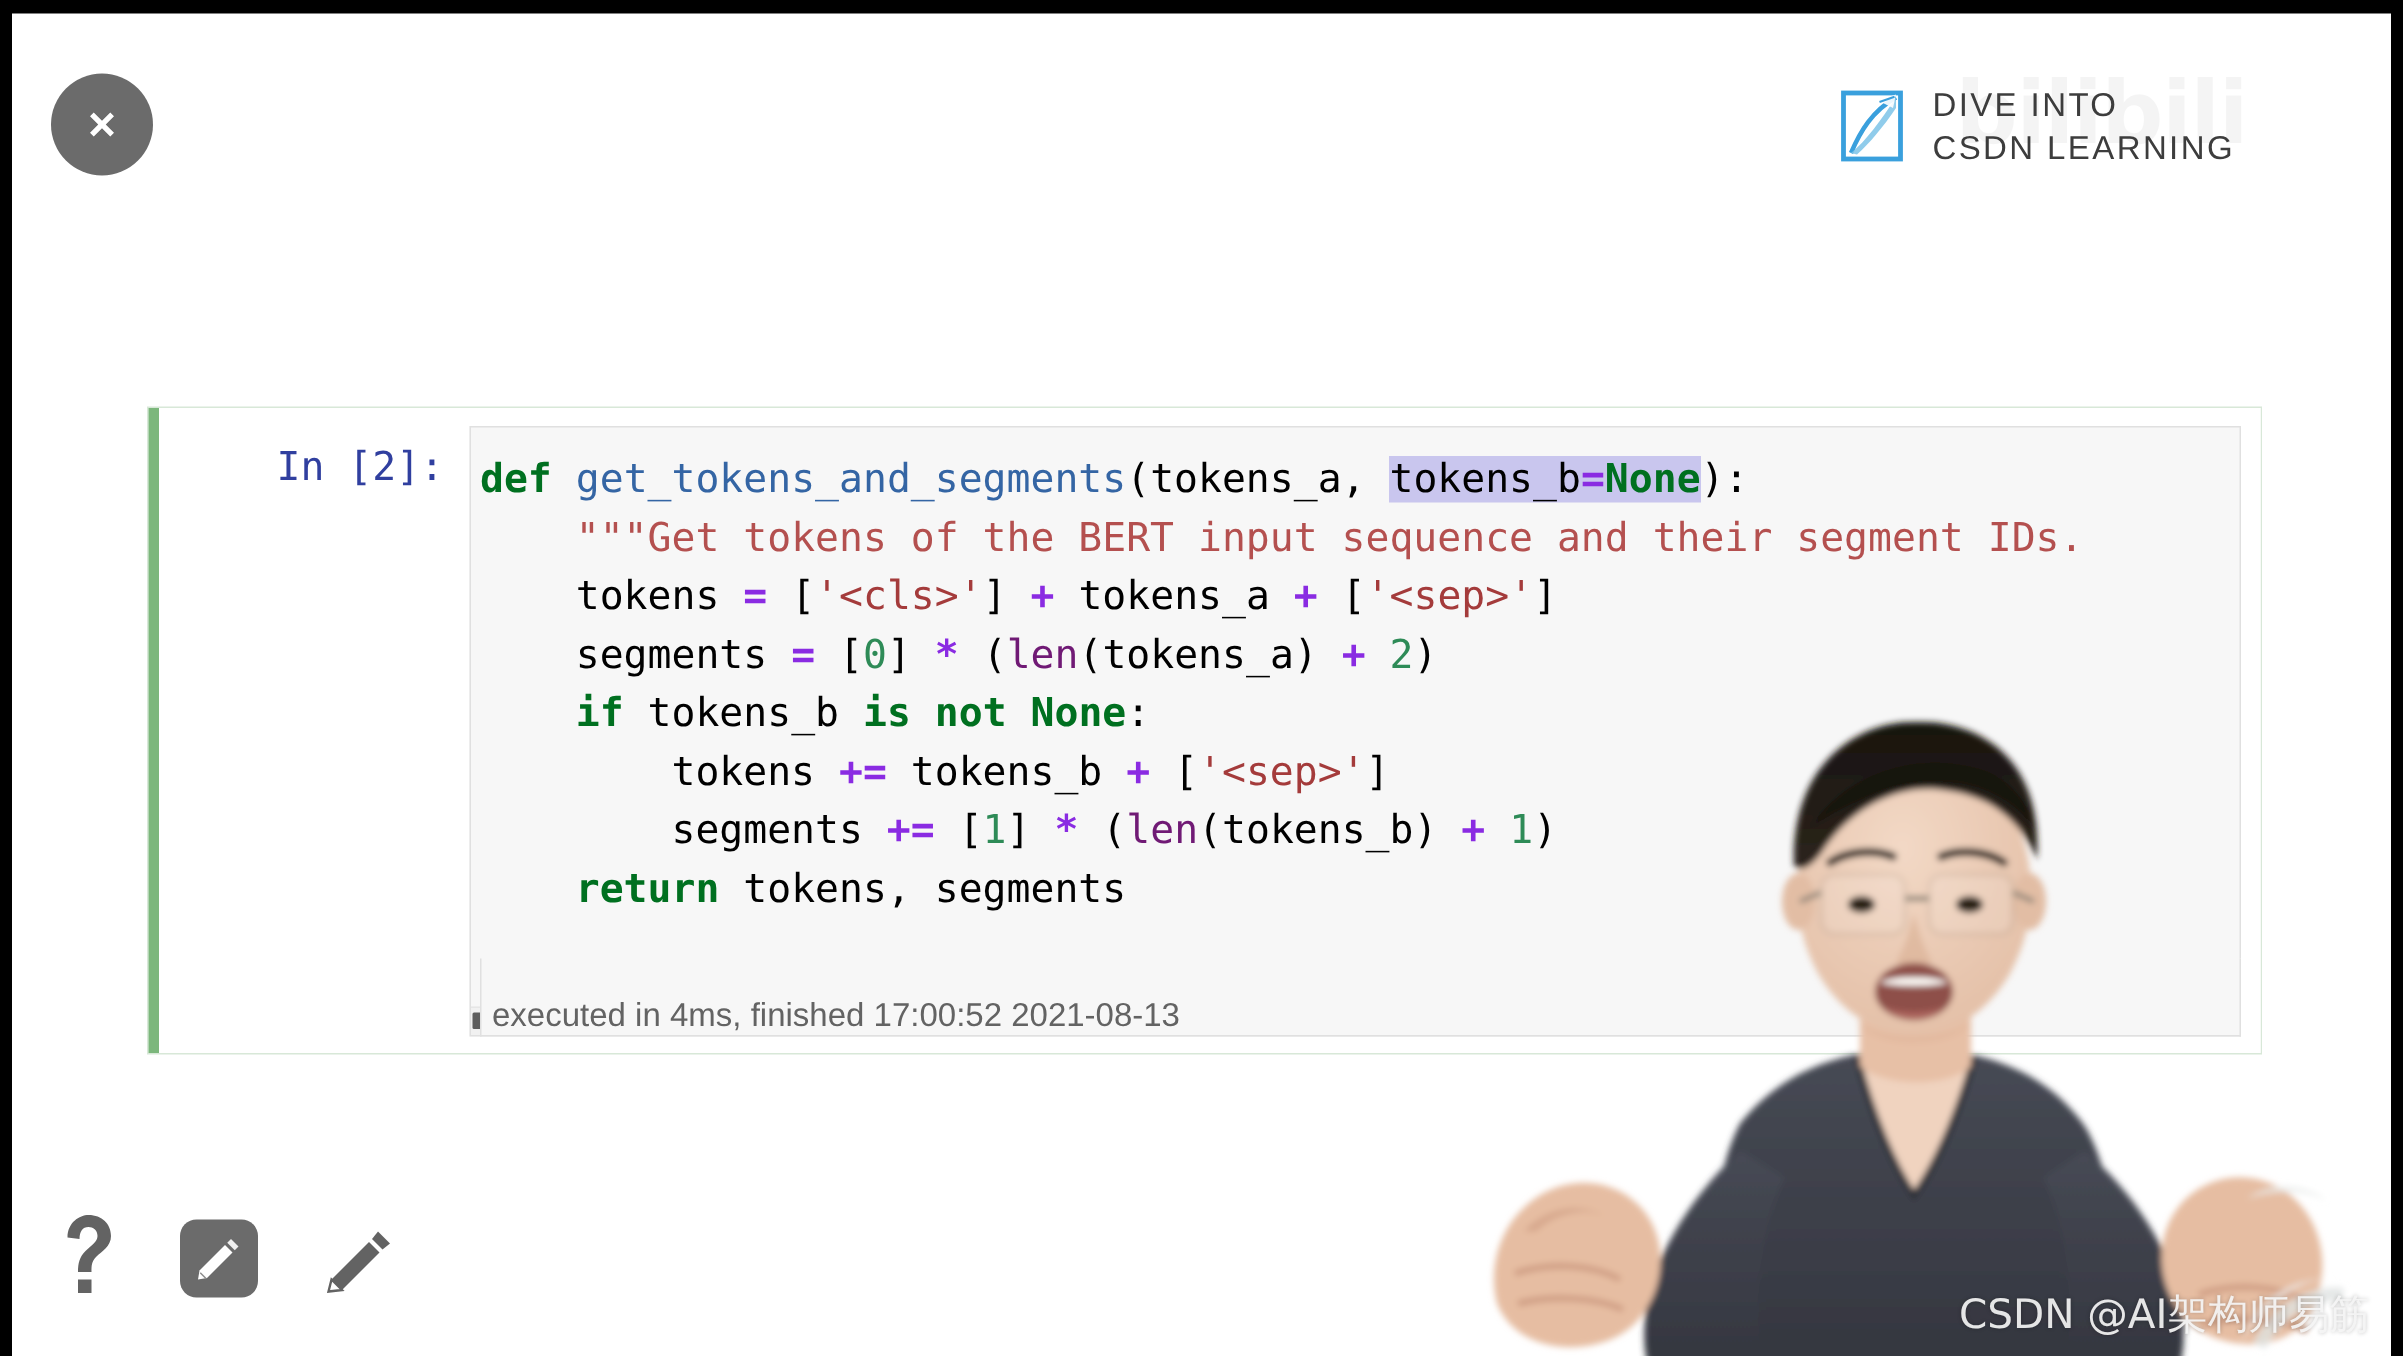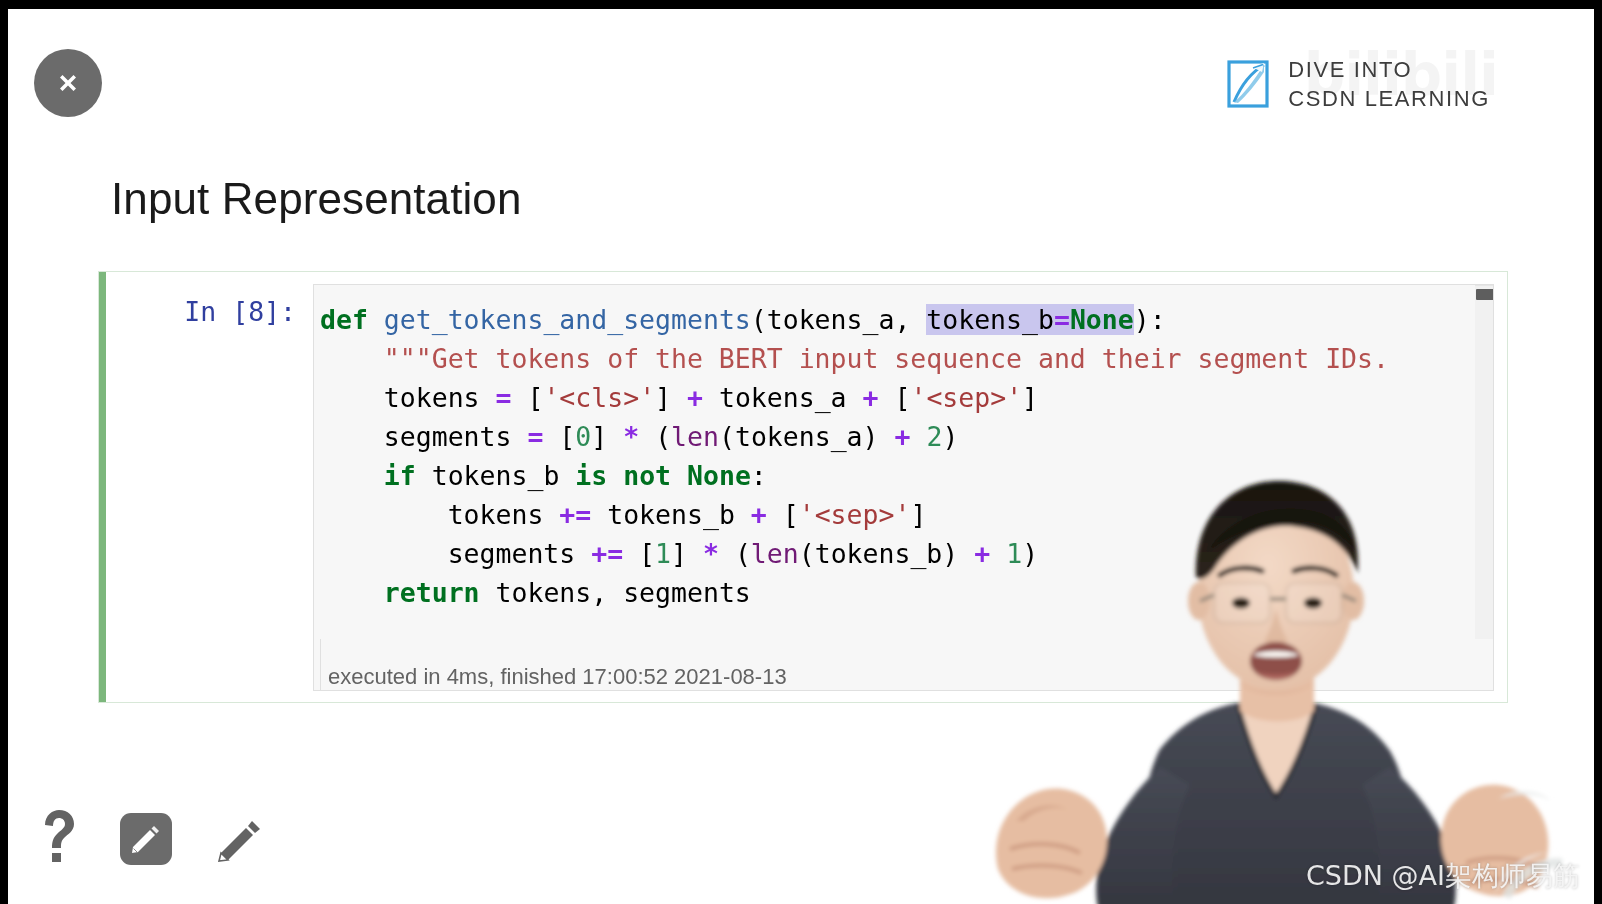--- a/index.html
+++ b/index.html
@@ -120,21 +120,21 @@
     position: relative;
     flex: 1 1 auto;
     margin-top: 12px;
     margin-bottom: 11px;
     margin-right: 13px;
     border: 1px solid #e0e0e0;
     background: #f7f7f7;
     box-sizing: border-box;
     overflow: hidden;
     display: flex;
-    flex-direction: row;
+    flex-direction: column;
   }
   #code {
     flex: 1 1 auto;
     padding: 15px 0 0 6px;
     font-family: "DejaVu Sans Mono", monospace;
     font-size: 26.5px;
     line-height: 39px;
     white-space: pre;
     overflow: hidden;
     color: #000000;
@@ -243,27 +243,26 @@
         <path d="M8 44 C18 36 28 22 38 7 L38 14 C30 26 20 38 12 45 Z" fill="#7cc3e8" opacity="0.85"></path>
         <path d="M26 9 L38 5 L36 14 Z" fill="#ffffff" opacity="0.9"></path>
         <path d="M27 10 L37 6.5" stroke="#3aa0dd" stroke-width="1.4" fill="none"></path>
       </svg>
       <div id="logo-text">
         <div>DIVE INTO</div>
         <div>CSDN LEARNING</div>
       </div>
     </div>
 
-    <div id="slide-title">Input Representation</div>
 
     <div id="cell-outer">
       <div id="cell-greenbar"></div>
       <div id="cell-body">
 
-        <div id="prompt">In [8]:</div>
+        <div id="prompt">In [2]:</div>
 
         <div id="input-area">
           <div id="code"><span class="ln"><span class="t-kw">def</span><span class="t-pl"> </span><span class="t-fn">get_tokens_and_segments</span><span class="t-pl">(tokens_a, </span><span class="t-pl hl">tokens_b</span><span class="t-op hl">=</span><span class="t-kw hl">None</span><span class="t-pl">):</span></span><span class="ln"><span class="t-pl">    </span><span class="t-doc">"""Get tokens of the BERT input sequence and their segment IDs.</span></span><span class="ln"><span class="t-pl">    </span><span class="t-pl">tokens </span><span class="t-op">=</span><span class="t-pl"> [</span><span class="t-str">'&lt;cls&gt;'</span><span class="t-pl">] </span><span class="t-op">+</span><span class="t-pl"> tokens_a </span><span class="t-op">+</span><span class="t-pl"> [</span><span class="t-str">'&lt;sep&gt;'</span><span class="t-pl">]</span></span><span class="ln"><span class="t-pl">    </span><span class="t-pl">segments </span><span class="t-op">=</span><span class="t-pl"> [</span><span class="t-num">0</span><span class="t-pl">] </span><span class="t-op">*</span><span class="t-pl"> (</span><span class="t-bi">len</span><span class="t-pl">(tokens_a) </span><span class="t-op">+</span><span class="t-pl"> </span><span class="t-num">2</span><span class="t-pl">)</span></span><span class="ln"><span class="t-pl">    </span><span class="t-kw">if</span><span class="t-pl"> tokens_b </span><span class="t-kw">is</span><span class="t-pl"> </span><span class="t-kw">not</span><span class="t-pl"> </span><span class="t-kw">None</span><span class="t-pl">:</span></span><span class="ln"><span class="t-pl">        </span><span class="t-pl">tokens </span><span class="t-op">+=</span><span class="t-pl"> tokens_b </span><span class="t-op">+</span><span class="t-pl"> [</span><span class="t-str">'&lt;sep&gt;'</span><span class="t-pl">]</span></span><span class="ln"><span class="t-pl">        </span><span class="t-pl">segments </span><span class="t-op">+=</span><span class="t-pl"> [</span><span class="t-num">1</span><span class="t-pl">] </span><span class="t-op">*</span><span class="t-pl"> (</span><span class="t-bi">len</span><span class="t-pl">(tokens_b) </span><span class="t-op">+</span><span class="t-pl"> </span><span class="t-num">1</span><span class="t-pl">)</span></span><span class="ln"><span class="t-pl">    </span><span class="t-kw">return</span><span class="t-pl"> tokens, segments</span></span></div>
           <div id="hscroll-track">
             <div id="hscroll-thumb" style="width: 1139px;"></div>
           </div>
         </div>
 
         <div id="exec-footer">
           <span>executed in 4ms, finished 17:00:52 2021-08-13</span>

